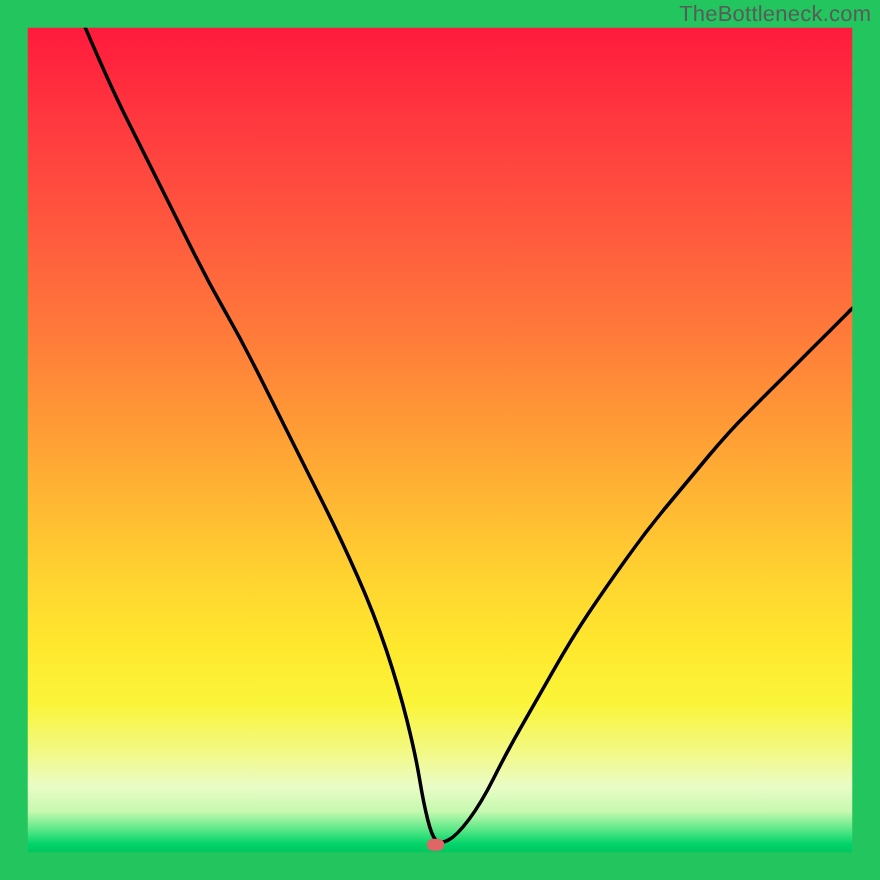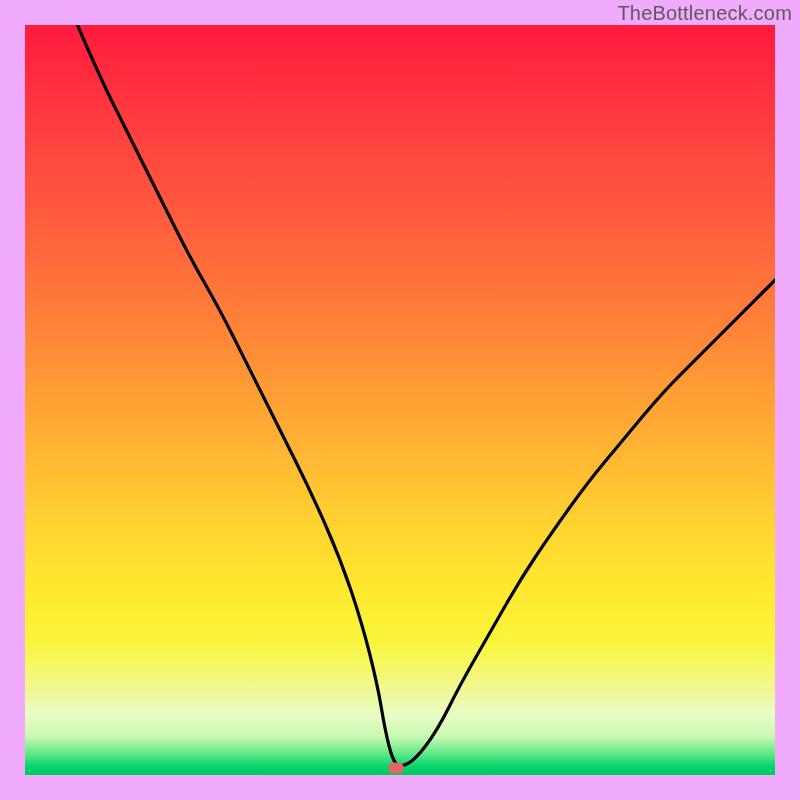--- a/index.html
+++ b/index.html
@@ -10,21 +10,21 @@
     background: #000;
     overflow: hidden;
     font-family: Arial, Helvetica, sans-serif;
   }
   .frame {
     position: absolute;
     left: 0;
     top: 0;
     width: 800px;
     height: 800px;
-    background: #f0abfc;
+    background: #22c55e;
   }
   .plot {
     position: absolute;
     left: 25px;
     top: 25px;
     width: 750px;
     height: 750px;
     overflow: hidden;
   }
   .gradient {

